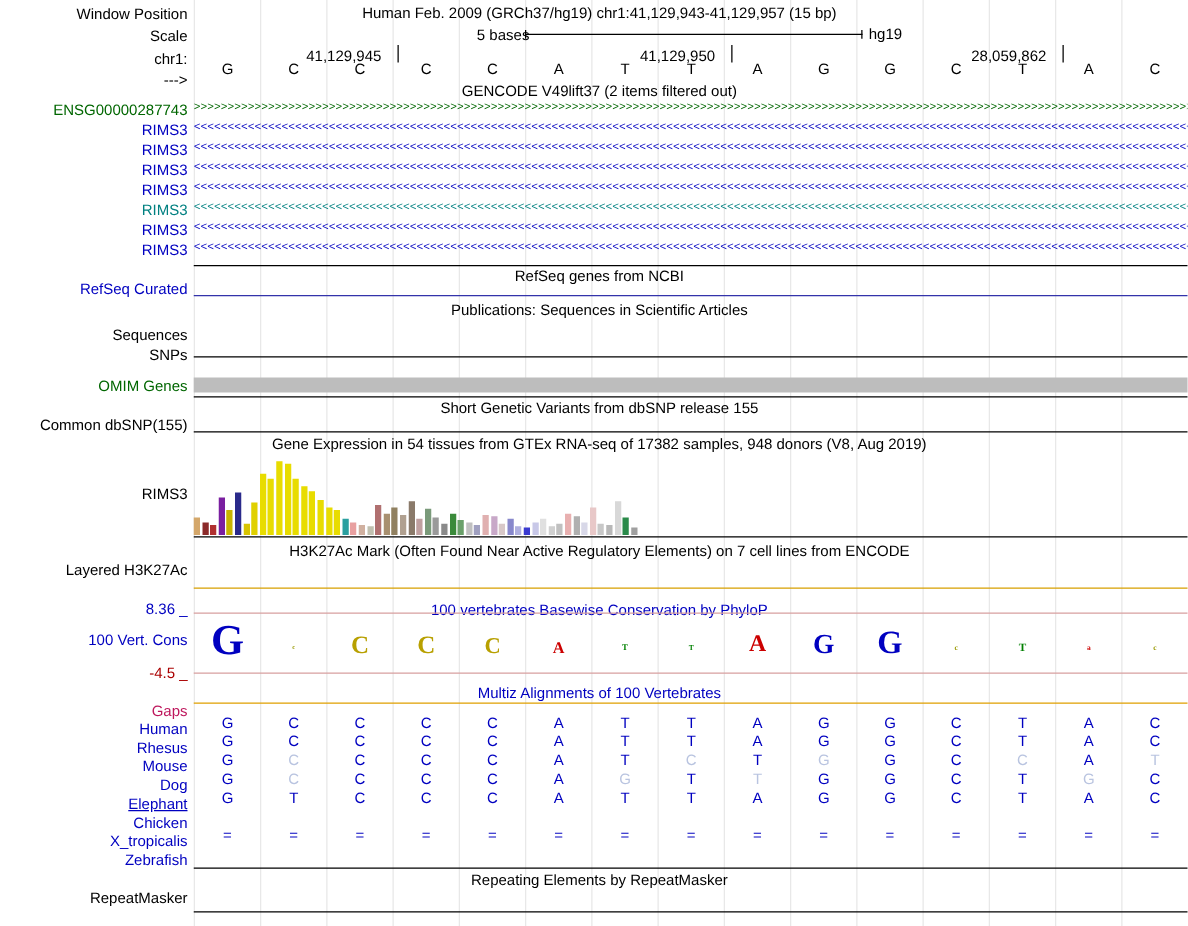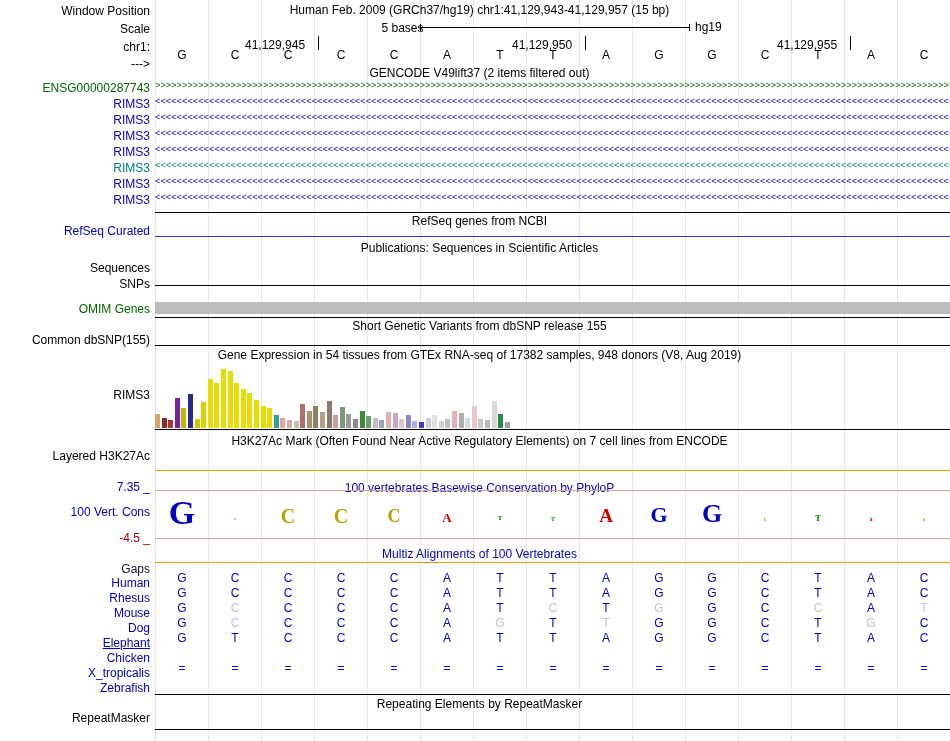--- a/index.html
+++ b/index.html
@@ -26,21 +26,21 @@
   .track-area{position:absolute;left:155px;top:0;width:795px;height:741px;}
   .gridlines{position:absolute;left:0;top:0;width:795px;height:741px;}
   .gridline{position:absolute;top:0;width:1px;height:741px;background:#e8e8e8;}
   .centerlabel{
     position:absolute;width:649px;text-align:center;
     font-size:12px;white-space:nowrap;
   }
   .blue{color:#0000c0;}
   .green{color:#006600;}
   .teal{color:#008080;}
-  .orange{color:#0f172a;}
+  .orange{color:#be185d;}
   .red{color:#a00;}
   .base{
     position:absolute;text-align:center;font-size:12px;line-height:12px;
     width:22px;margin-left:-11px;
   }
   .hr{position:absolute;left:0;width:795px;height:1px;background:#000;}
   .hr-thin{position:absolute;left:0;width:795px;height:1px;background:#999;}
   .exon-text{font-family:"Liberation Mono", monospace;font-size:9px;letter-spacing:0px;white-space:nowrap;overflow:hidden;}
   .ruler-tick{position:absolute;width:1px;background:#000;}
   .barchart{position:absolute;bottom:0;}
@@ -72,21 +72,21 @@
     <div class="lbl blue" style="top:194px;right:5px;">RIMS3</div>
 
     <div class="lbl blue" style="top:225px;right:5px;">RefSeq Curated</div>
     <div class="lbl" style="top:262px;right:5px;">Sequences</div>
     <div class="lbl" style="top:278px;right:5px;">SNPs</div>
     <div class="lbl green" style="top:303px;right:5px;">OMIM Genes</div>
     <div class="lbl" style="top:334px;right:5px;">Common dbSNP(155)</div>
     <div class="lbl" style="top:389px;right:5px;">RIMS3</div>
     <div class="lbl" style="top:450px;right:5px;text-align:center;">Layered H3K27Ac</div>
 
-    <div class="lbl blue" style="top:481px;right:5px;">7.35 _</div>
+    <div class="lbl blue" style="top:481px;right:5px;">8.36 _</div>
     <div class="lbl blue" style="top:506px;right:5px;">100 Vert. Cons</div>
     <div class="lbl red" style="top:532px;right:5px;">-4.5 _</div>
 
     <div class="lbl orange" style="top:563px;right:5px;">Gaps</div>
     <div class="lbl blue" style="top:577px;right:5px;">Human</div>
     <div class="lbl blue" style="top:592px;right:5px;">Rhesus</div>
     <div class="lbl blue" style="top:607px;right:5px;">Mouse</div>
     <div class="lbl blue" style="top:622px;right:5px;">Dog</div>
     <div class="lbl blue" style="top:637px;right:5px;text-decoration:underline;">Elephant</div>
     <div class="lbl blue" style="top:652px;right:5px;">Chicken</div>
@@ -120,21 +120,21 @@
     <div class="centerlabel" style="top:21px;left:-150px;width:795px;text-align:center;">5 bases</div>
     <div class="scalebar" style="left:265px;top:27px;width:270px;"></div>
     <div class="scaletick" style="left:265px;top:24px;"></div>
     <div class="scaletick" style="left:534px;top:24px;"></div>
     <div style="position:absolute;left:540px;top:20px;font-size:12px;">hg19</div>
 
     <div style="position:absolute;left:90px;top:38px;font-size:12px;">41,129,945</div>
     <div class="ruler-tick" style="left:163px;top:36px;height:14px;"></div>
     <div style="position:absolute;left:357px;top:38px;font-size:12px;">41,129,950</div>
     <div class="ruler-tick" style="left:430px;top:36px;height:14px;"></div>
-    <div style="position:absolute;left:622px;top:38px;font-size:12px;">41,129,955</div>
+    <div style="position:absolute;left:622px;top:38px;font-size:12px;">28,059,862</div>
     <div class="ruler-tick" style="left:695px;top:36px;height:14px;"></div>
 
     <div id="seq-row" style="position:absolute;top:49px;left:0;width:795px;height:14px;">
         <div class="base" style="left: 27px;">G</div>
         <div class="base" style="left: 80px;">C</div>
         <div class="base" style="left: 133px;">C</div>
         <div class="base" style="left: 186px;">C</div>
         <div class="base" style="left: 239px;">C</div>
         <div class="base" style="left: 292px;">A</div>
         <div class="base" style="left: 345px;">T</div>

